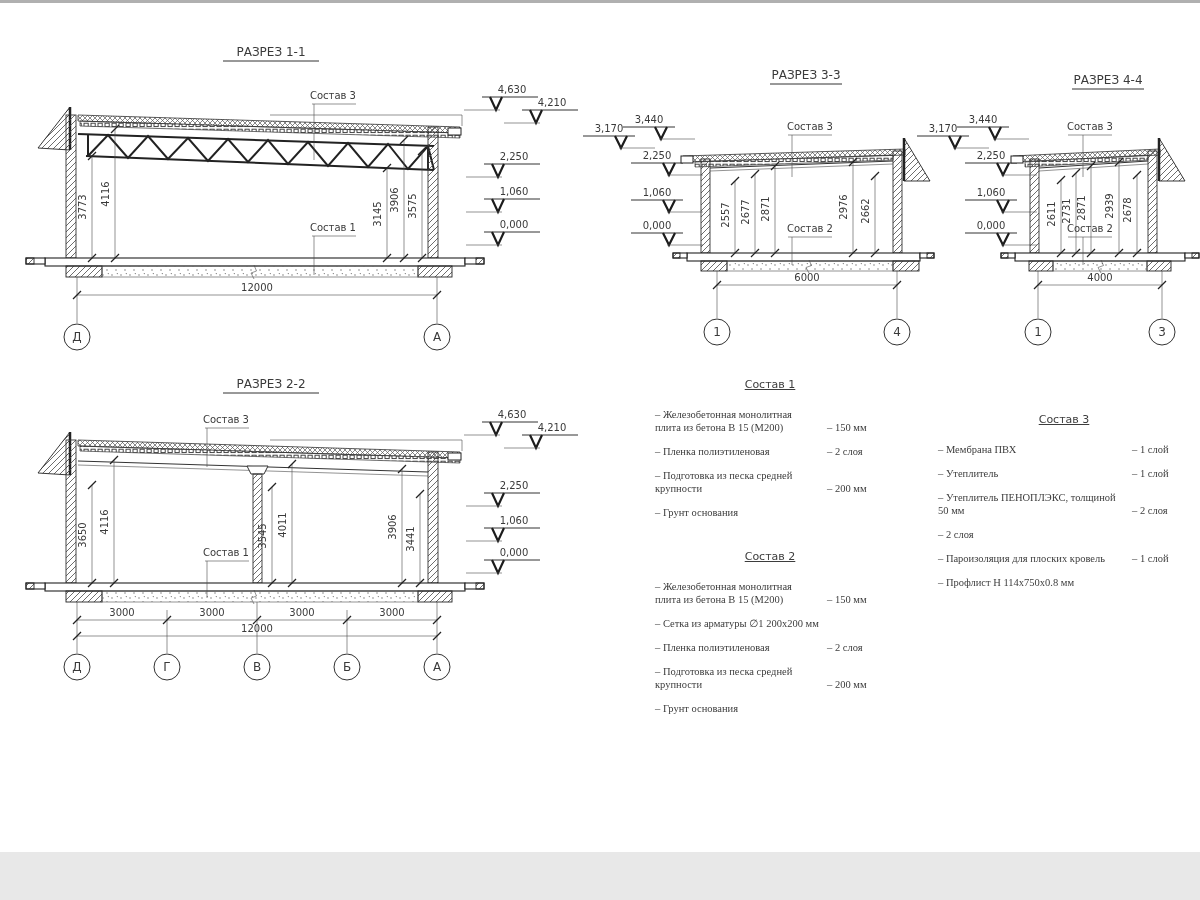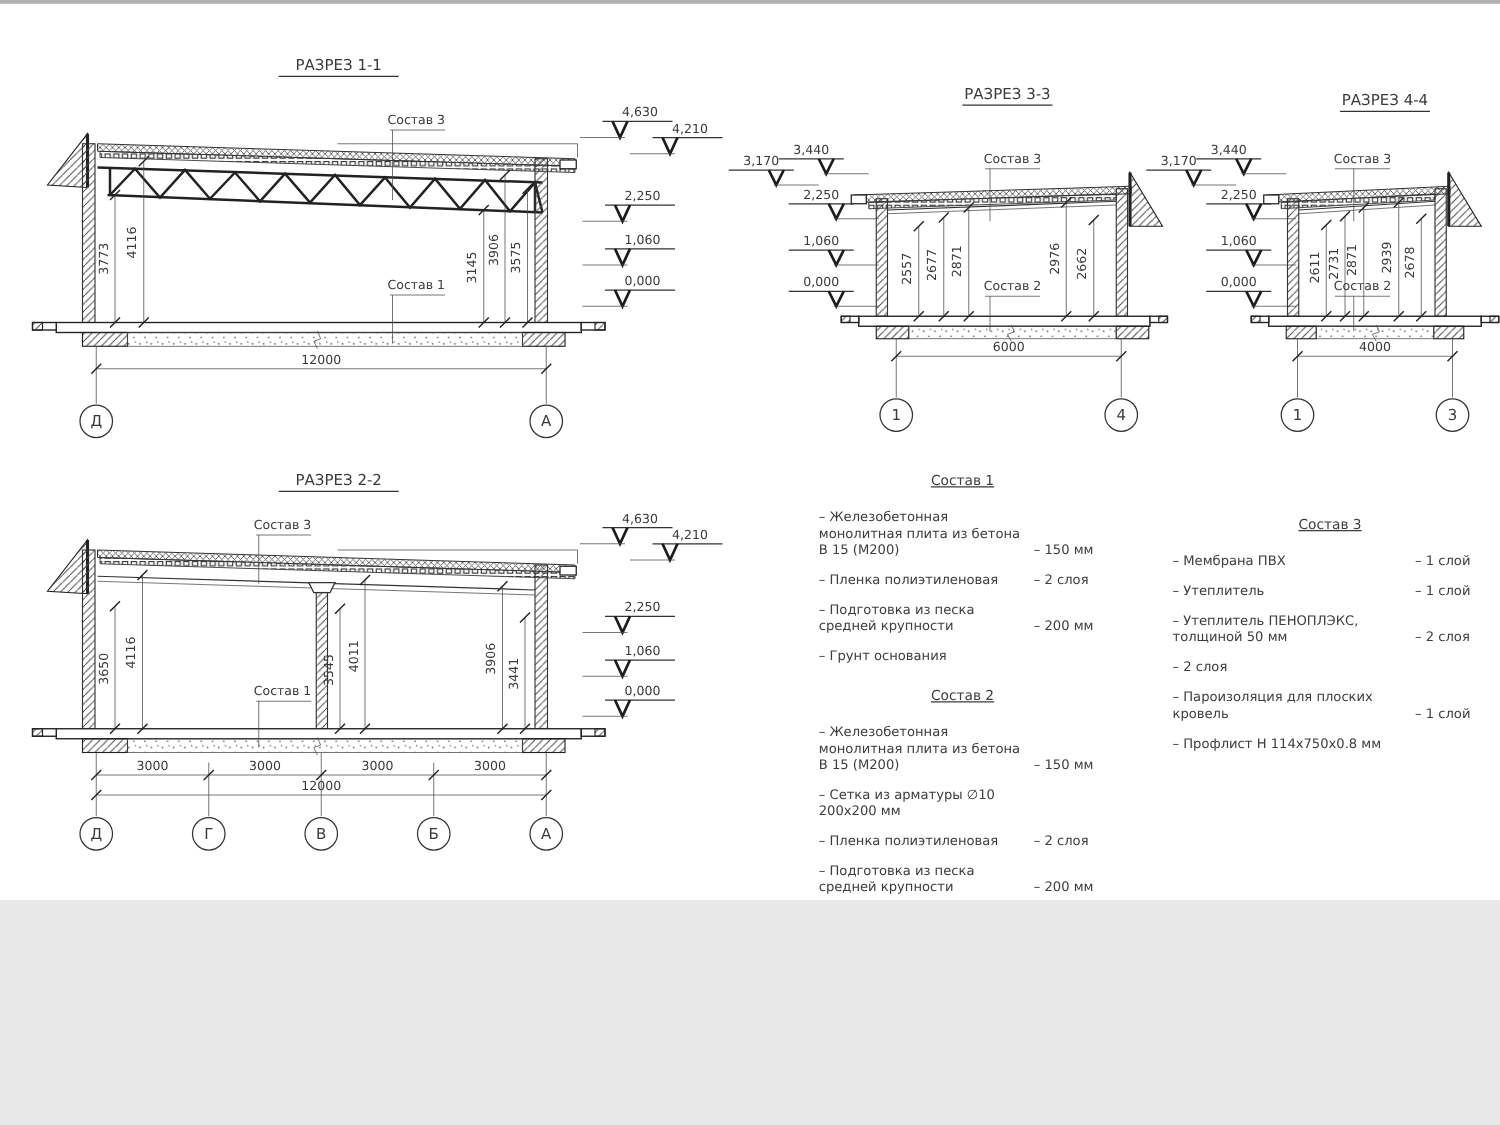--- a/index.html
+++ b/index.html
@@ -1,16 +1,16 @@
 <!DOCTYPE html>
 <html><head>
 <meta charset="utf-8">
 <style>
   html,body{margin:0;padding:0;background:#e8e8e8;}
-  .canvas{position:relative;width:1200px;height:720px;background:#ffffff;overflow:hidden;
+  .canvas{position:relative;width:1200px;height:852px;background:#ffffff;overflow:hidden;
           font-family:"DejaVu Sans",sans-serif;color:#3a3a3a;}
   .edge{position:absolute;left:0;right:0;height:3px;background:#b0b0b0;}
   svg{position:absolute;overflow:visible;}
   svg text{font-family:"DejaVu Sans",sans-serif;fill:#3a3a3a;}
   .t10{font-size:10px;}
   .t12{font-size:12px;}
   .thin{stroke:#4a4a4a;stroke-width:0.6;fill:none;}
   .med{stroke:#333;stroke-width:1;fill:none;}
   .thk{stroke:#222;stroke-width:2;fill:none;}
   .thk25{stroke:#222;stroke-width:2.5;fill:none;}
@@ -18,21 +18,21 @@
   .tick{stroke:#222;stroke-width:1.2;fill:none;}
   .wall{fill:url(#hD);stroke:#333;stroke-width:0.9;}
   .roofhatch{fill:url(#hX);stroke:#333;stroke-width:0.8;}
   .deck{fill:url(#hS);stroke:#333;stroke-width:0.7;}
   .sand{fill:url(#hDot);stroke:#4a4a4a;stroke-width:0.6;}
   .slab{fill:#fff;stroke:#222;stroke-width:1.1;}
   .found{fill:url(#hD);stroke:#222;stroke-width:0.9;}
   .circ{fill:#fff;stroke:#333;stroke-width:1;}
   .comp{position:absolute;font-size:10.5px;line-height:13px;color:#3d3d3d;}
   .comp-title{text-align:center;text-decoration:underline;font-size:11px;margin-bottom:17px;}
-  .comp-item{display:flex;margin-bottom:11px;}
+  .comp-item{display:flex;margin-bottom:11px;font-family:Liberation Serif, serif;}
   .comp-name{flex:1;padding-right:8px;}
   .comp-val{white-space:nowrap;align-self:flex-end;width:58px;}
 </style>
 </head>
 <body>
 
 <div class="canvas">
   <div class="edge" style="top:0;"></div>
   <div class="edge" style="top:894px;"></div>
 
@@ -507,21 +507,21 @@
     </div>
   </div>
 
   <div class="comp" style="left:655px;top:550px;width:230px;">
     <div class="comp-title">Состав 2</div>
     <div class="comp-item">
       <div class="comp-name">– Железобетонная  монолитная плита из бетона В 15 (М200)</div>
       <div class="comp-val">– 150 мм</div>
     </div>
     <div class="comp-item">
-      <div class="comp-name">– Сетка из арматуры ∅10 200x200 мм</div>
+      <div class="comp-name">– Сетка из арматуры ∅1 200x200 мм</div>
       <div class="comp-val"></div>
     </div>
     <div class="comp-item">
       <div class="comp-name">– Пленка полиэтиленовая</div>
       <div class="comp-val">– 2 слоя</div>
     </div>
     <div class="comp-item">
       <div class="comp-name">– Подготовка из песка средней крупности</div>
       <div class="comp-val">– 200 мм</div>
     </div>

